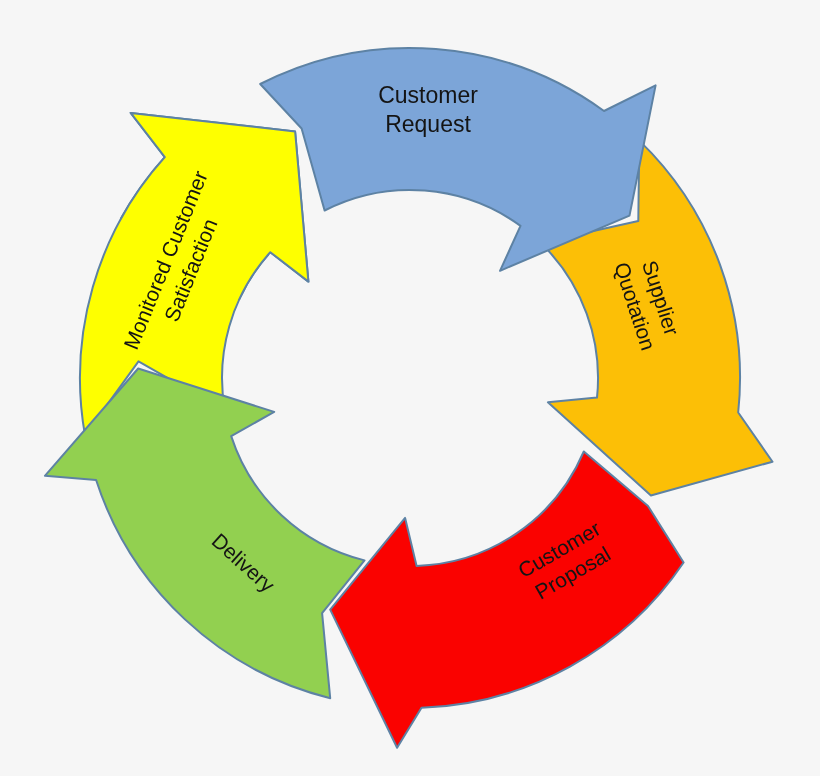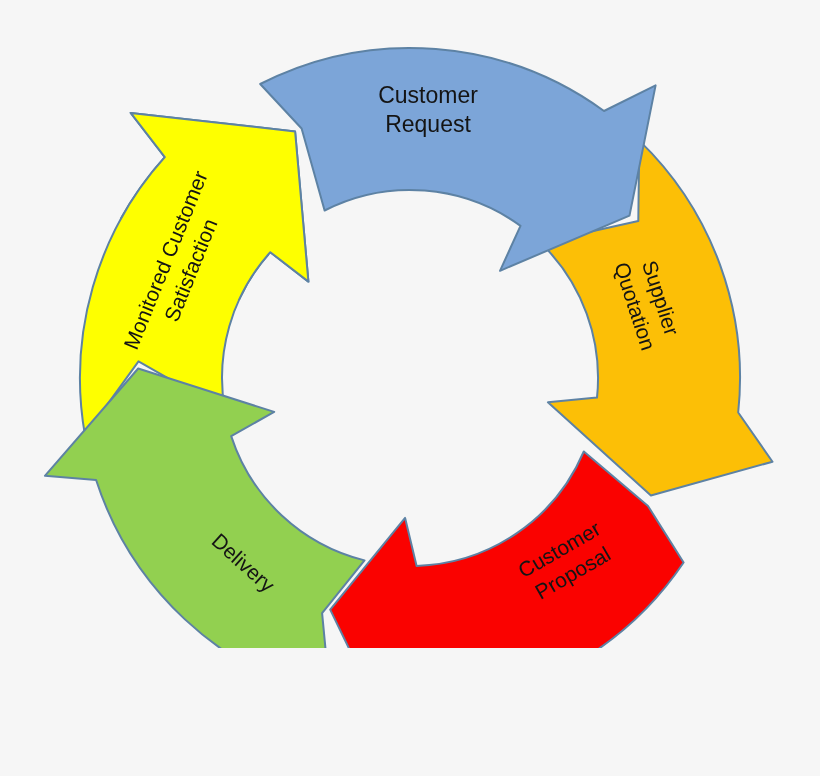--- a/index.html
+++ b/index.html
@@ -3,21 +3,21 @@
 <meta charset="utf-8">
 <style>
   html, body {
     margin: 0;
     padding: 0;
     background: #f6f6f6;
   }
   .stage {
     position: relative;
     width: 820px;
-    height: 648px;
+    height: 776px;
     overflow: hidden;
     font-family: "Liberation Sans", sans-serif;
   }
   svg { display: block; }
   .arrow {
     stroke-width: 2;
     stroke-linejoin: round;
   }
   .lbl {
     font-family: "Liberation Sans", sans-serif;

